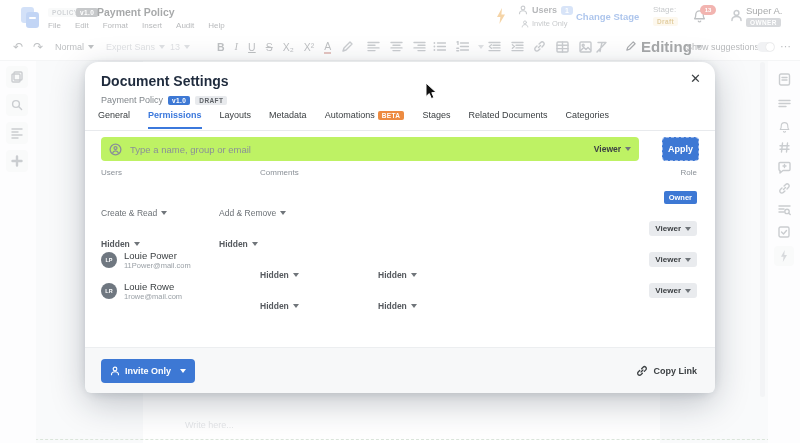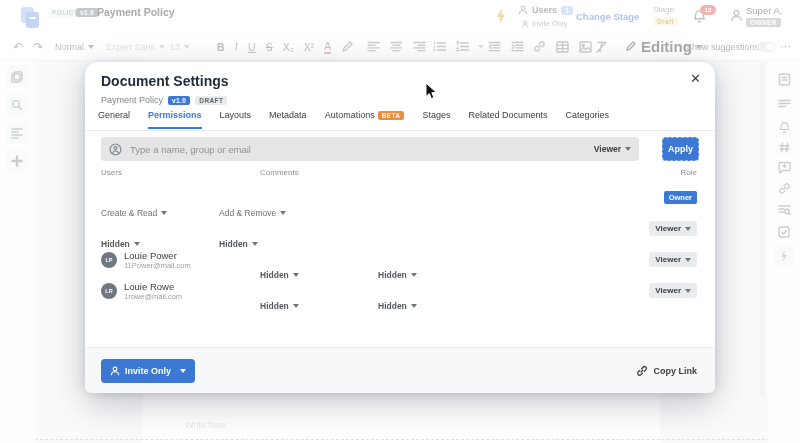--- a/index.html
+++ b/index.html
@@ -42,21 +42,21 @@
   
   .modal{position:absolute;left:85px;top:62px;width:630px;height:331px;background:#fff;border-radius:13px;
          box-shadow:0 10px 34px rgba(20,30,50,.25), 0 2px 8px rgba(20,30,50,.12);z-index:10;}
   .m-title{position:absolute;left:16px;top:11px;font-size:14px;font-weight:700;color:#1f2b3d;}
   .m-close{position:absolute;right:14px;top:9px;font-size:13px;color:#3c4043;cursor:default;}
   .m-sub{position:absolute;left:16px;top:33px;display:flex;align-items:center;gap:5px;font-size:9px;color:#80868b;}
   .tabs{position:absolute;left:0;top:48px;width:630px;height:21px;border-bottom:1px solid #e8eaed;display:flex;align-items:flex-start;padding-left:13px;gap:18px;box-sizing:border-box;}
   .tab{font-size:9px;color:#3c4043;padding-bottom:7px;white-space:nowrap;display:flex;align-items:center;gap:3px;}
   .tab.active{color:#3b78dc;font-weight:700;border-bottom:2px solid #3b78dc;}
   .searchrow{position:absolute;left:16px;top:75px;width:598px;height:24px;display:flex;align-items:center;}
-  .searchbar{width:554px;height:24px;background:#e5e5e5;border-radius:4px;display:flex;align-items:center;box-sizing:border-box;padding:0 8px;}
+  .searchbar{width:554px;height:24px;background:#bef264;border-radius:4px;display:flex;align-items:center;box-sizing:border-box;padding:0 8px;}
   .searchbar input{flex:1;border:none;background:transparent;outline:none;font-size:9.5px;color:#3c4043;font-family:"Liberation Sans",sans-serif;}
   .searchbar input::placeholder{color:#8a9097;}
   .sb-role{font-size:8.5px;color:#3c4043;font-weight:700;white-space:nowrap;display:flex;align-items:center;}
   .apply-btn{margin-left:23px;width:38px;height:24px;background:#3d78d4;border:1px dashed #9db9ea;border-radius:4px;color:#fff;font-size:9px;font-weight:700;display:flex;align-items:center;justify-content:center;box-sizing:border-box;}
   .thead{position:absolute;left:0;top:106px;width:630px;display:flex;box-sizing:border-box;padding:0 18px 0 16px;font-size:8px;color:#8a9097;}
   .trows{position:absolute;left:0;top:120px;width:630px;}
   .trow{display:flex;align-items:center;box-sizing:border-box;padding:0 18px 0 16px;height:31px;}
   .c-users{width:159px;display:flex;align-items:center;gap:7px;}
   .c-comments{width:118px;}
   .c-approvals{flex:1;}
@@ -82,20 +82,28 @@
 
   <div class="topbar">
     <svg class="abs" style="left:17px;top:4px" width="26" height="26" viewBox="0 0 26 26">
       <rect x="4" y="3" width="13" height="16" rx="3" fill="#9dbdf0"></rect>
       <rect x="9" y="8" width="13" height="16" rx="3" fill="#79a3e9"></rect>
       <rect x="12" y="13" width="7" height="2" rx="1" fill="#fff"></rect>
     </svg>
     <span class="badge gray abs" style="left:48px;top:8px">POLICY</span>
     <span class="badge dark abs" style="left:76px;top:8px">v1.0</span>
     <div class="doc-title">Payment Policy</div>
+    <div class="menu-row">
+      <span>File</span>
+      <span>Edit</span>
+      <span>Format</span>
+      <span>Insert</span>
+      <span>Audit</span>
+      <span>Help</span>
+    </div>
     <svg class="abs" style="left:496px;top:8px" width="10" height="16" viewBox="0 0 10 16">
       <polygon points="6,0 1,9 4.4,9 3.4,16 9,6.5 5.4,6.5" fill="#e8a13d"></polygon>
     </svg>
     <div class="abs" style="left:518px;top:5px;display:flex;align-items:center;gap:4px">
       <svg class="ic" width="10" height="10" viewBox="0 0 12 12">
           <circle cx="6" cy="3.6" r="2.2"></circle>
           <path d="M1.8 10.5c0-2.3 1.9-3.6 4.2-3.6s4.2 1.3 4.2 3.6"></path>
         </svg>
       <span style="font-size:9px;color:#5f6368;font-weight:700">Users</span>
       <span style="background:#a9c4ef;color:#fff;font-size:7px;font-weight:700;border-radius:3px;padding:1px 4px">1</span>

